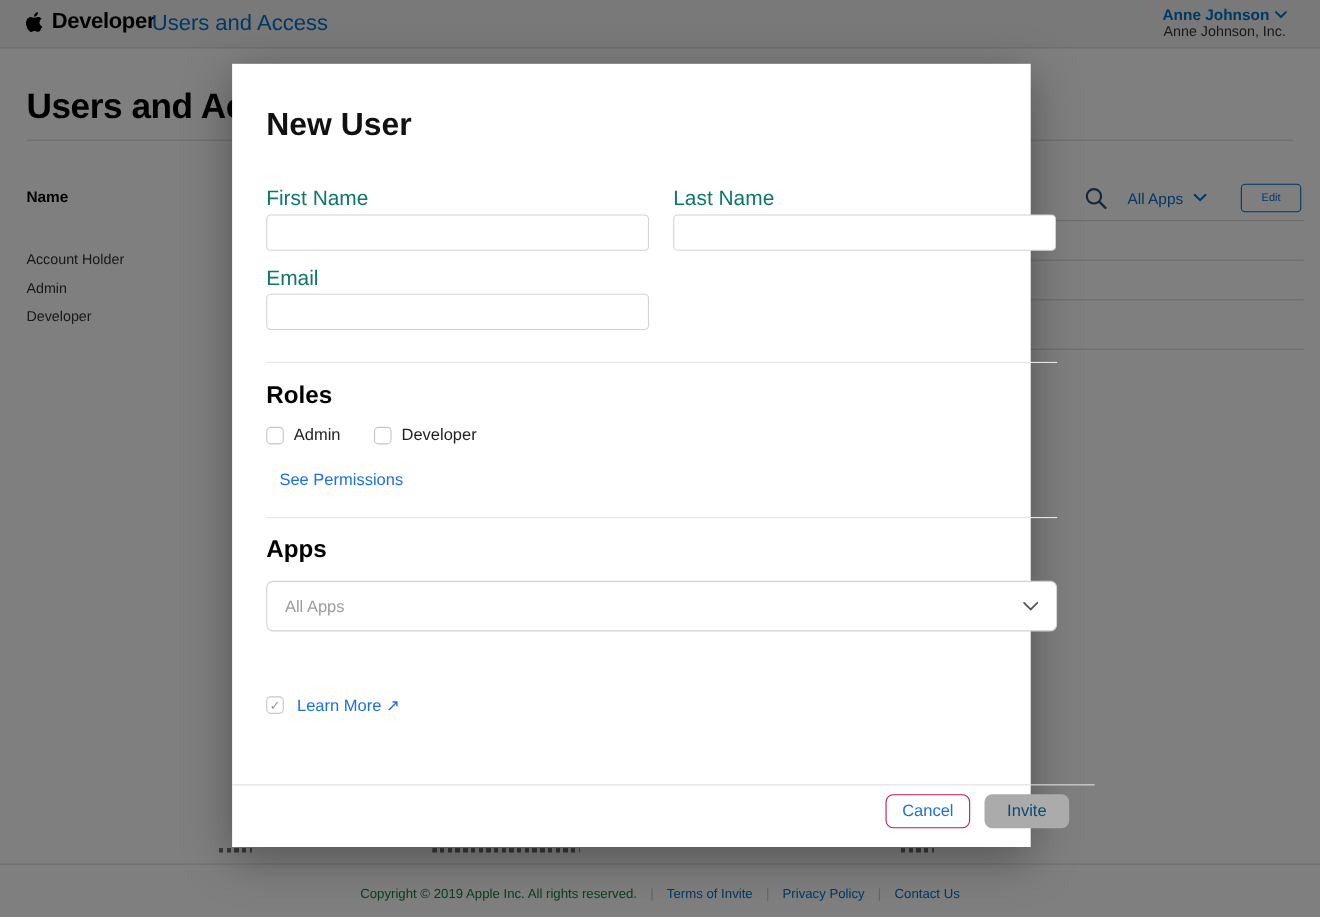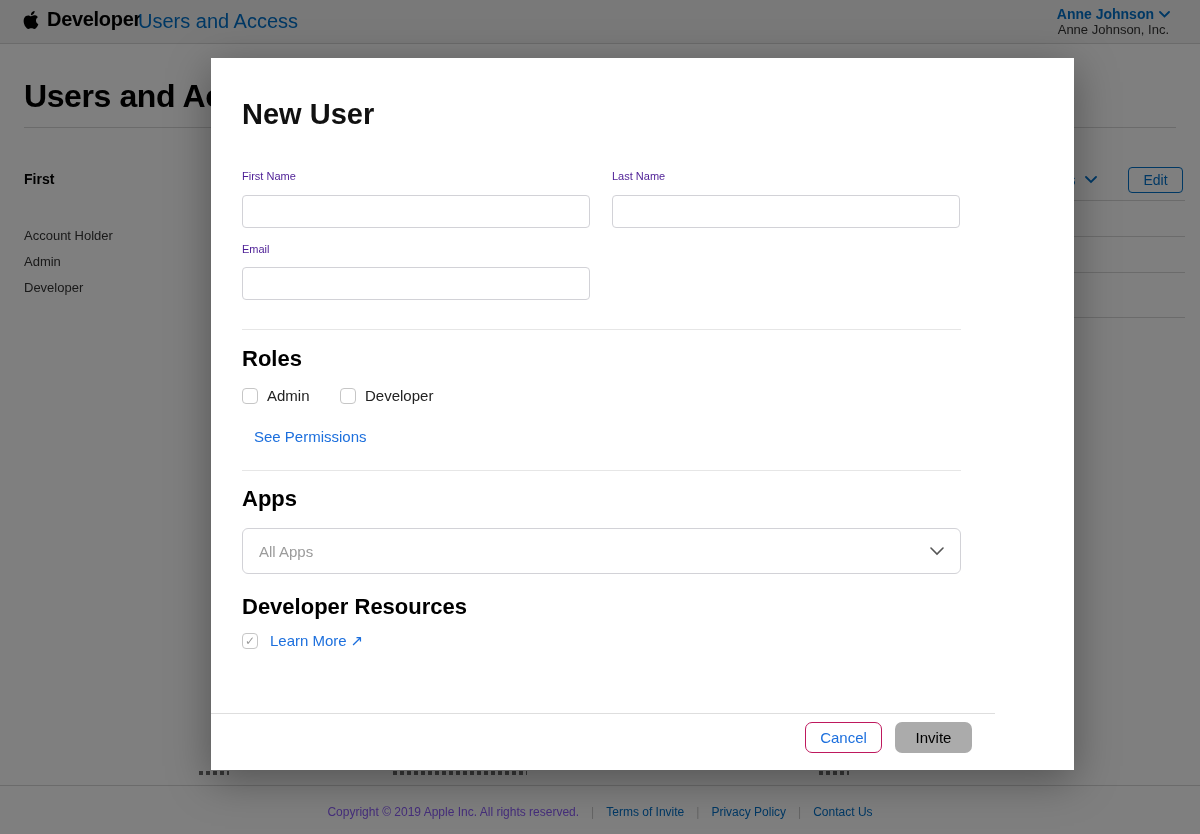--- a/index.html
+++ b/index.html
@@ -22,63 +22,63 @@
 
   .sidebar-heading{position:absolute;left:24px;top:171px;font-size:14px;font-weight:700;color:#000;}
   .side-sel{position:absolute;left:16px;top:196px;width:190px;height:26px;background:#e8e8e8;
             border-radius:4px;color:#0070c9;font-size:13px;line-height:26px;padding-left:8px;box-sizing:border-box;cursor:pointer;}
   .side-item{position:absolute;left:24px;font-size:13px;color:#333;cursor:pointer;}
 
   .search-icon{position:absolute;left:985px;top:169px;cursor:pointer;}
   .apps-filter{position:absolute;left:1025px;top:172px;font-size:14px;color:#0070c9;
                display:inline-flex;align-items:center;gap:9px;cursor:pointer;}
   .edit-button{position:absolute;left:1128px;top:167px;width:55px;height:26px;border:1px solid #0070c9;
-               border-radius:4px;background:transparent;color:#0070c9;font-size:14px;
+               border-radius:4px;background:transparent;color:#0070c9;font-size:10px;
                display:flex;align-items:center;justify-content:center;box-sizing:border-box;cursor:pointer;
                font-family:inherit;}
   .table-line{position:absolute;left:228px;width:957px;height:1px;background:#d6d6d6;}
 
   .frag{position:absolute;top:771px;height:4px;
         background:repeating-linear-gradient(90deg,#6e6e6e 0 4px,transparent 4px 7px);}
 
   .page-footer{position:absolute;left:0;top:785px;width:1200px;height:49px;background:#fff;
                border-top:1px solid #d6d6d6;box-sizing:border-box;}
   .footer-row{display:flex;align-items:center;justify-content:center;margin-top:19px;font-size:12px;gap:12px;}
-  .copyright{color:#8b5cf6;}
+  .copyright{color:#15803d;}
   .footer-sep{color:#c8c8c8;}
   .footer-link{color:#0070c9;cursor:pointer;}
 
   
   .overlay{position:absolute;inset:0;background:rgba(0,0,0,0.5);z-index:10;}
-  .modal{position:absolute;left:211px;top:58px;width:828px;height:712px;background:#fff;z-index:20;
-         box-shadow:0 10px 40px rgba(0,0,0,0.35);padding-left:35px;}
+  .modal{position:absolute;left:211px;top:58px;width:726px;height:712px;background:#fff;z-index:20;
+         box-shadow:0 10px 40px rgba(0,0,0,0.35);}
   .modal *{box-sizing:border-box;}
   .modal-title{position:absolute;left:31px;top:40px;font-size:29px;font-weight:700;color:#111;}
-  .field-label{position:absolute;font-size:11px;color:#4c1d95;}
+  .field-label{position:absolute;font-size:19px;color:#0f766e;}
   .text-input{position:absolute;width:348px;height:33px;border:1px solid #d2d2d7;border-radius:4px;
               background:#fff;font-size:15px;padding:0 10px;font-family:inherit;color:#333;}
   .hr{position:absolute;left:31px;width:719px;height:1px;background:#e6e6e6;}
   .section-heading{position:absolute;left:31px;font-size:22px;font-weight:700;color:#000;}
   .cb-row{position:absolute;display:flex;align-items:center;cursor:pointer;}
   .cb{width:16px;height:16px;border:1px solid #c6c6c6;border-radius:4px;background:#fff;flex:0 0 auto;
       display:flex;align-items:center;justify-content:center;font-size:12px;color:#9a9a9a;}
   .cb-label{font-size:15px;color:#222;margin-left:9px;}
   .link{color:#1c6fdd;cursor:pointer;}
   .see-permissions{position:absolute;left:43px;top:370px;font-size:15px;}
   .apps-dropdown{position:absolute;left:31px;top:470px;width:719px;height:46px;border:1px solid #d2d2d7;
                  border-radius:6px;background:#fff;display:flex;align-items:center;padding:0 16px;cursor:pointer;}
   .dd-placeholder{font-size:15px;color:#9b9b9b;flex:1;}
   .dev-row{position:absolute;left:31px;top:574px;display:flex;align-items:center;}
   .dev-label{font-size:15px;color:#bcbcbc;margin-left:10px;}
   .learn-more{font-size:15px;margin-left:12px;}
   .modal-footer-line{position:absolute;left:0;top:655px;width:784px;height:1px;background:#dedede;}
   .btn{position:absolute;top:664px;height:31px;border-radius:7px;font-size:15px;
        display:flex;align-items:center;justify-content:center;font-family:inherit;cursor:pointer;}
   .cancel-button{left:594px;width:77px;background:#fff;border:1px solid #be185d;color:#1c6fdd;}
-  .invite-button{left:684px;width:77px;background:#ababab;border:none;color:#000000;}
+  .invite-button{left:684px;width:77px;background:#ababab;border:none;color:#0c4a6e;}
   svg{display:block;}
 </style>
 </head>
 <body>
 
 <div class="screen">
 
   <div class="topbar">
     <div class="brand">
       <span class="apple-logo">
@@ -98,21 +98,21 @@
             </svg>
         </span>
       </div>
       <div class="account-org">Anne Johnson, Inc.</div>
     </div>
   </div>
 
   <div class="page-title">Users and Access</div>
   <div class="title-divider"></div>
 
-  <div class="sidebar-heading">First</div>
+  <div class="sidebar-heading">Name</div>
   <div class="side-item" style="top:228px">Account Holder</div>
   <div class="side-item" style="top:254px">Admin</div>
   <div class="side-item" style="top:280px">Developer</div>
 
   <div class="search-icon">
     <svg width="23" height="23" viewBox="0 0 23 23" fill="none">
       <circle cx="9.5" cy="9.5" r="6.5" stroke="#2c4e6e" stroke-width="2"></circle>
       <path d="M14.5 14.5L20 20" stroke="#2c4e6e" stroke-width="2" stroke-linecap="round"></path>
     </svg>
   </div>
@@ -178,21 +178,20 @@
     <div class="section-heading" style="top:428px">Apps</div>
     <div class="apps-dropdown">
       <span class="dd-placeholder">All Apps</span>
       <span>
         <svg width="14" height="9" viewBox="0 0 14 9" fill="none">
             <path d="M1 1l6 6 6-6" stroke="#555" stroke-width="1.6" stroke-linecap="round"></path>
           </svg>
       </span>
     </div>
 
-    <div class="section-heading" style="top:536px">Developer Resources</div>
     <div class="dev-row">
       <span class="cb">✓</span>
       <span class="learn-more link">Learn More ↗</span>
     </div>
 
     <div class="modal-footer-line"></div>
     <button class="btn cancel-button">Cancel</button>
     <button class="btn invite-button">Invite</button>
   </div>
 

